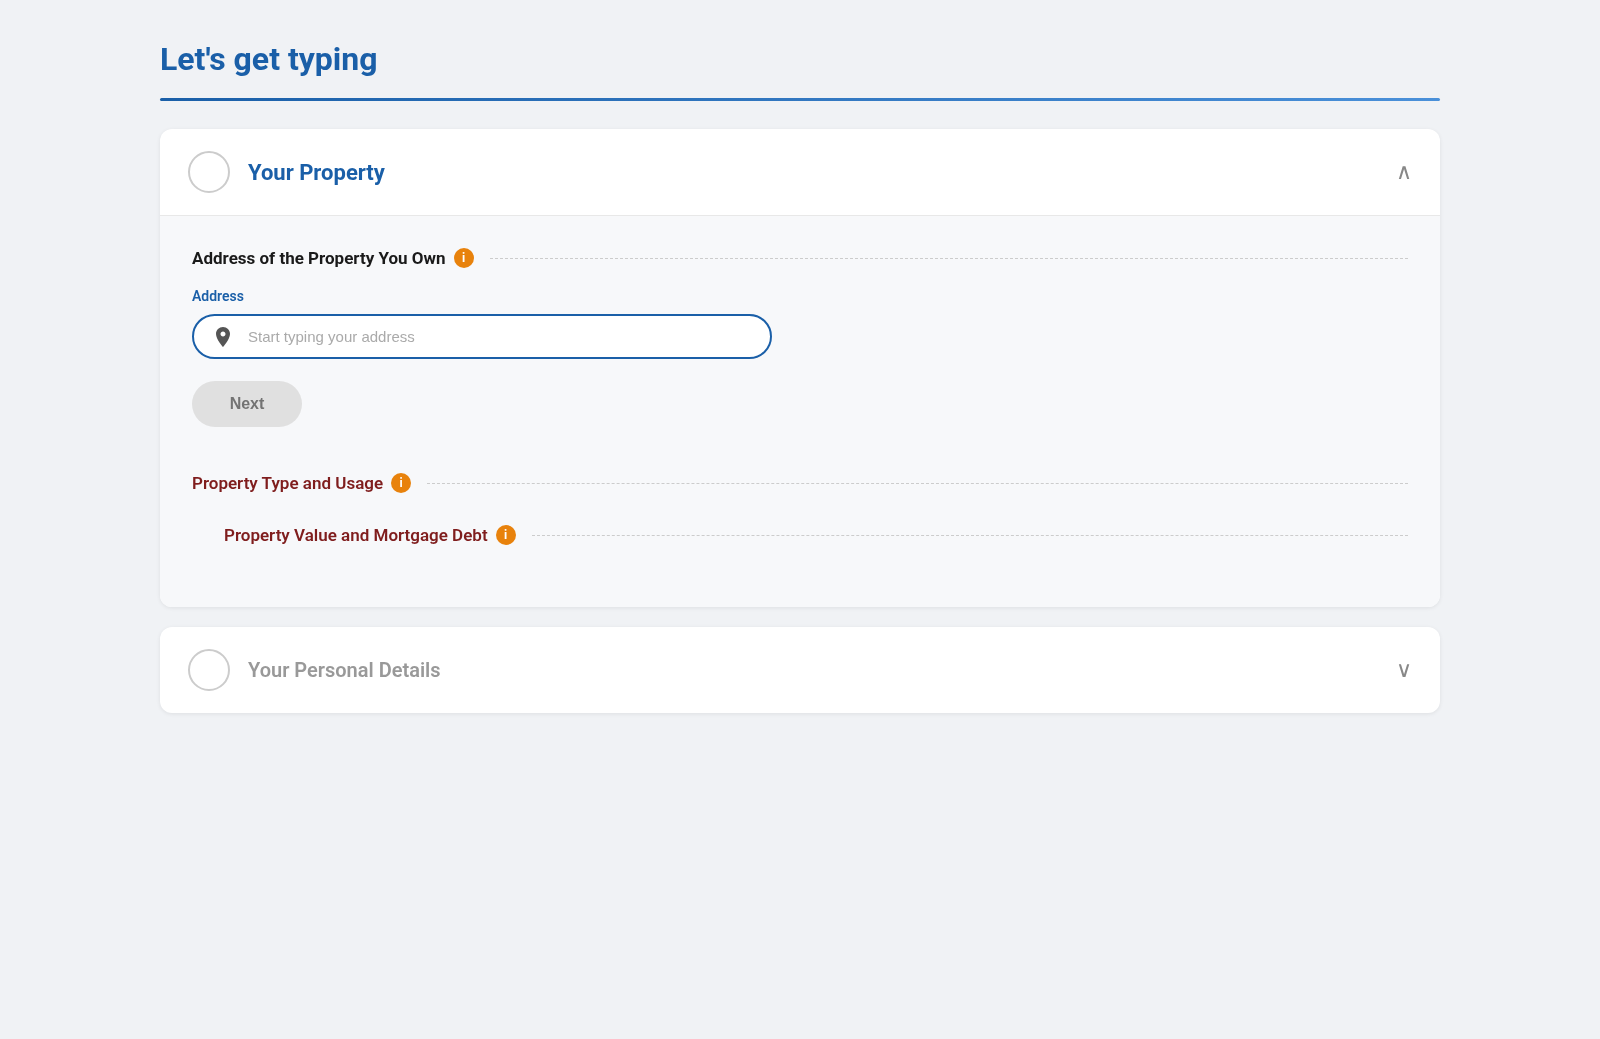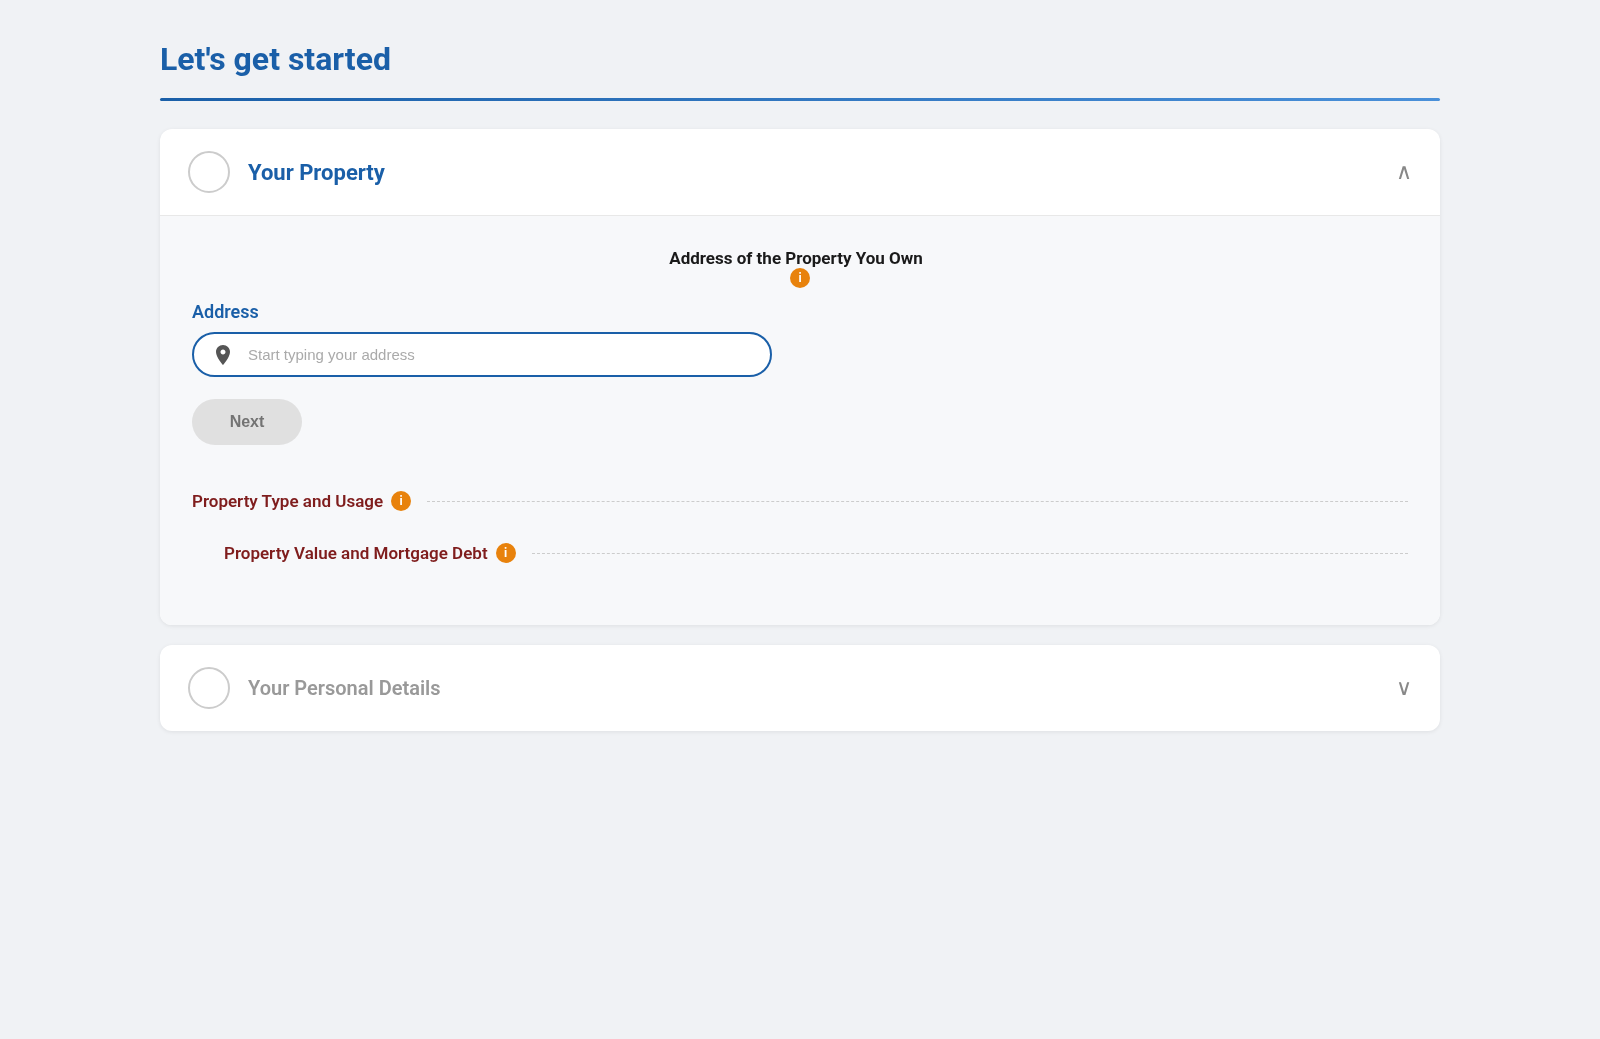--- a/index.html
+++ b/index.html
@@ -92,22 +92,21 @@
       padding: 32px 32px 36px 32px;
     }
 
     .sub-section {
       margin-bottom: 28px;
     }
 
     .sub-section-header {
       display: flex;
       align-items: center;
-      margin-bottom: 12px;
-      flex-direction: column;
+      margin-bottom: 20px;
     }
 
     .sub-section-title {
       font-size: 17px;
       font-weight: 700;
       color: #1a1a1a;
       margin-right: 8px;
     }
 
     .info-icon {
@@ -127,21 +126,21 @@
 
     .sub-section-divider {
       flex: 1;
       height: 1px;
       border: none;
       border-top: 1.5px dashed #cccccc;
       margin-left: 16px;
     }
 
     .address-label {
-      font-size: 18px;
+      font-size: 14px;
       font-weight: 600;
       color: #1a5fa8;
       margin-bottom: 10px;
       display: block;
     }
 
     .address-input-wrapper {
       display: flex;
       align-items: center;
       background: #ffffff;
@@ -215,21 +214,21 @@
     .collapsed-section-row + .collapsed-section-row {
       margin-top: 4px;
       margin-left: 32px;
     }
   </style>
 </head>
 <body>
 
 <div class="page-container">
 
-  <h1 class="page-title">Let's get started</h1>
+  <h1 class="page-title">Let's get typing</h1>
   <hr class="title-divider">
 
   <div class="section-card">
 
     <div class="section-header">
       <div class="section-circle"></div>
       <span class="section-title-active">Your Property</span>
       <span class="chevron-icon">∧</span>
     </div>
 

